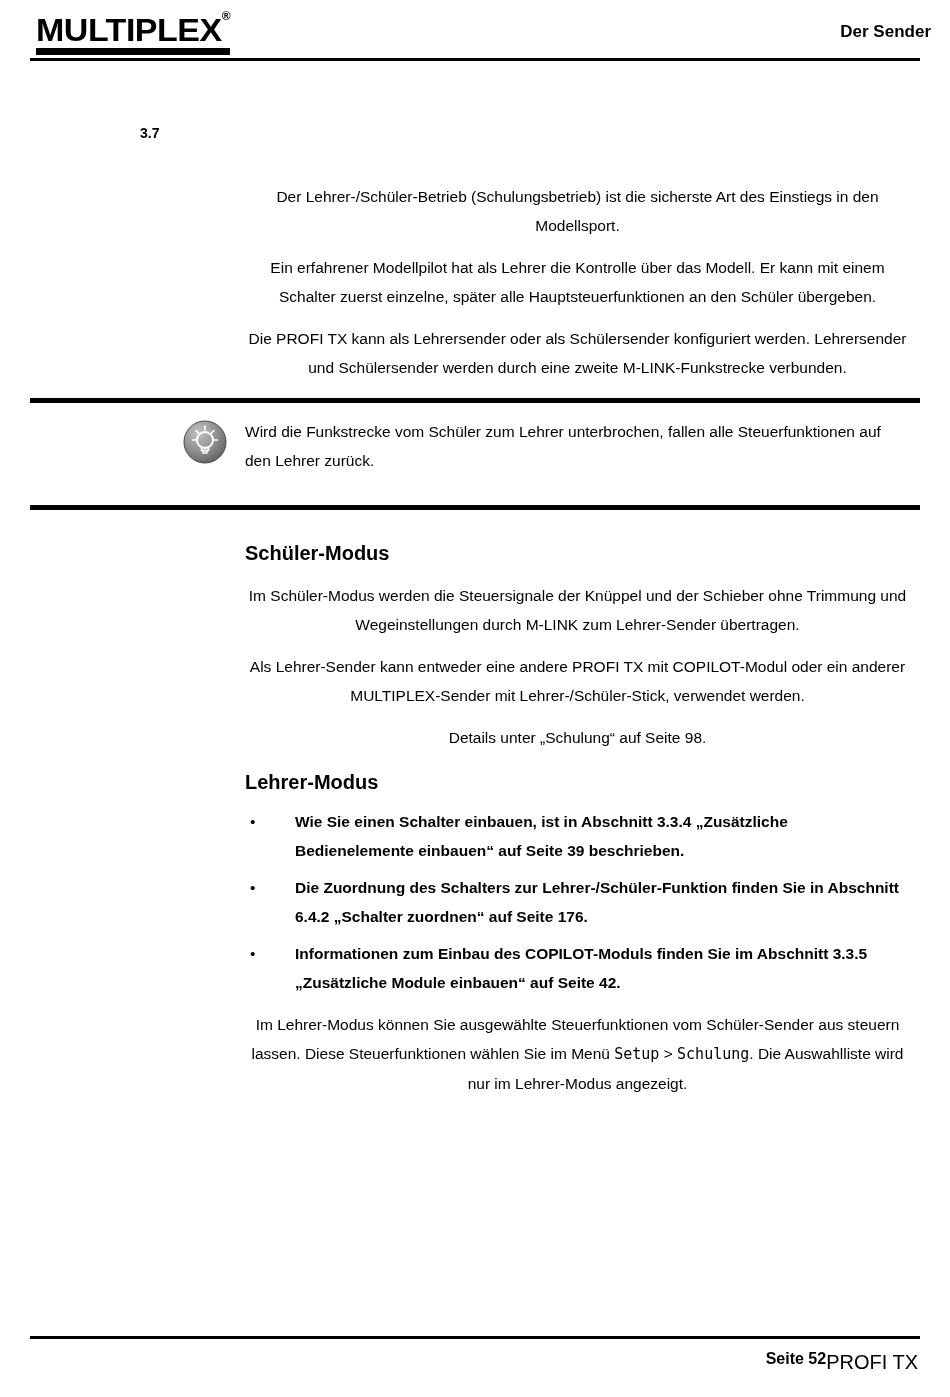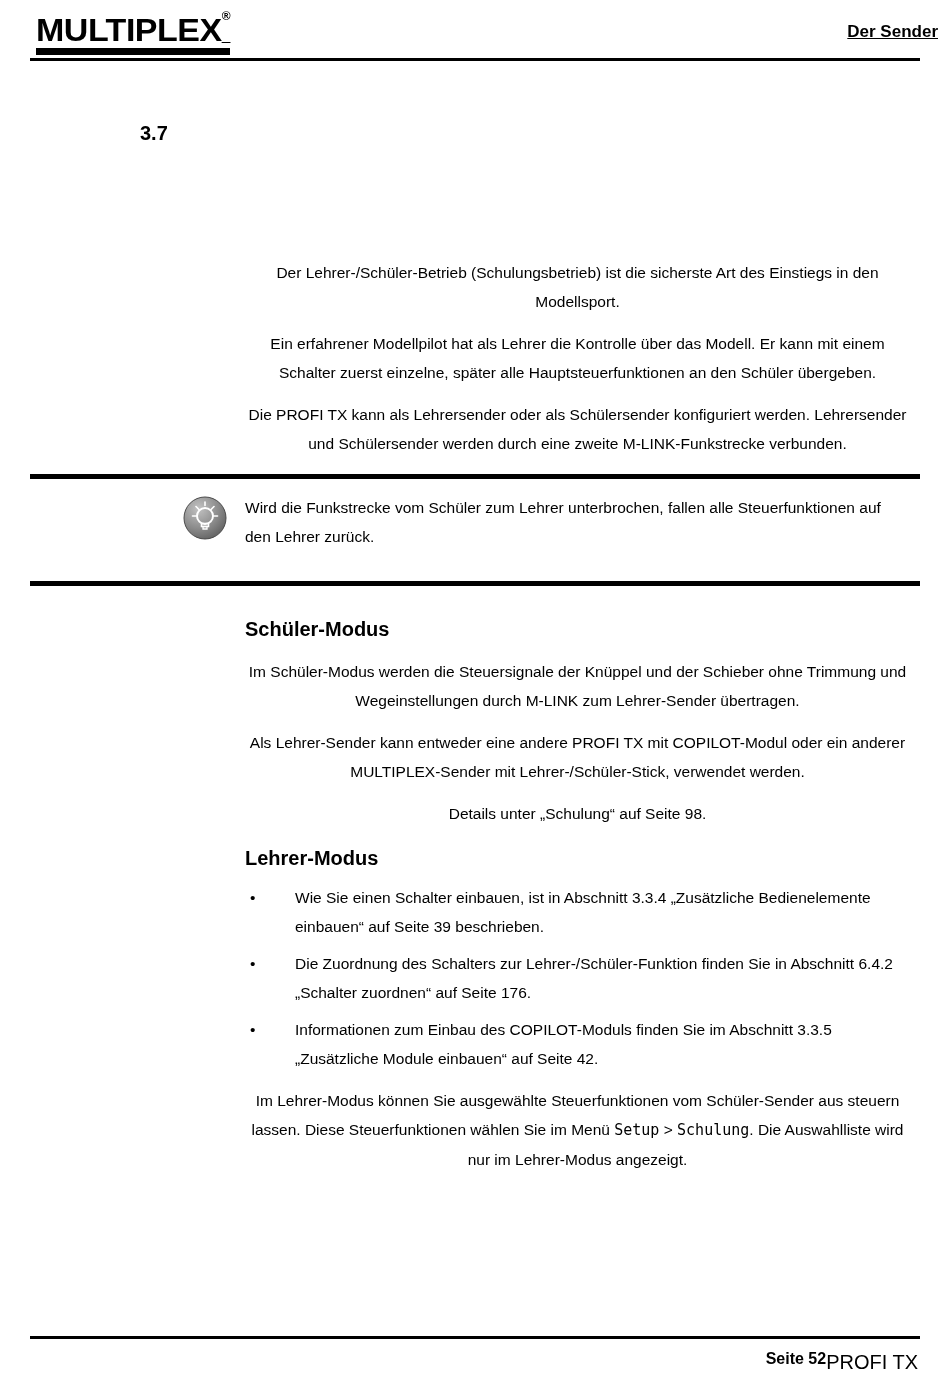--- a/index.html
+++ b/index.html
@@ -15,22 +15,21 @@
     font-size: 15.5px;
     line-height: 29px;
     overflow: hidden;
   }
 
   
   .header {
     display: flex;
     justify-content: space-between;
     align-items: flex-start;
-    padding: 12px 12px 0 36px;
-    text-decoration: underline;
+    padding: 12px 19px 0 36px;
   }
   .logo {
     display: inline-block;
     border-bottom: 7px solid #000;
     padding-bottom: 2px;
     line-height: 1;
   }
   .logo-text {
     display: inline-block;
     font-weight: bold;
@@ -53,23 +52,22 @@
     line-height: 1.2;
   }
   .rule { background: #000; margin: 0 30px; }
   .rule-header { height: 3px; margin-top: 3px; }
 
   
   .sec-row {
     display: flex;
     margin: 58px 40px 0 140px;
     font-weight: bold;
-    font-size: 20px;
+    font-size: 14px;
     line-height: 29px;
-    flex-direction: column;
   }
   .sec-num { width: 105px; flex: 0 0 105px; }
 
   
   .body-col { margin-left: 245px; width: 665px; }
   .body-col p { margin-top: 13px; text-align: center; }
   .body-col p.first { margin-top: 34px; }
 
   
   .rule-note { height: 5px; margin-top: 16px; }
@@ -88,21 +86,21 @@
     margin-top: 16px;
     margin-bottom: 10px;
     line-height: 29px;
   }
   h2.mt-lg { margin-top: 29px; }
 
   
   .bullets { margin-top: 10px; }
   .bullet-item { display: flex; margin-bottom: 8px; }
   .bullet-dot { flex: 0 0 50px; width: 50px; padding-left: 5px; }
-  .bullet-text { flex: 1; }
+  .bullet-text { flex: 1; font-weight: bold; }
 
   
   .mono { font-family: "DejaVu Sans Mono", monospace; font-size: 15px; }
 
   .closing { margin-top: 6px; }
 
   
   .footer { position: absolute; left: 0; right: 0; bottom: 0; padding-bottom: 22px; }
   .rule-footer { height: 3px; }
   .footer-row {

